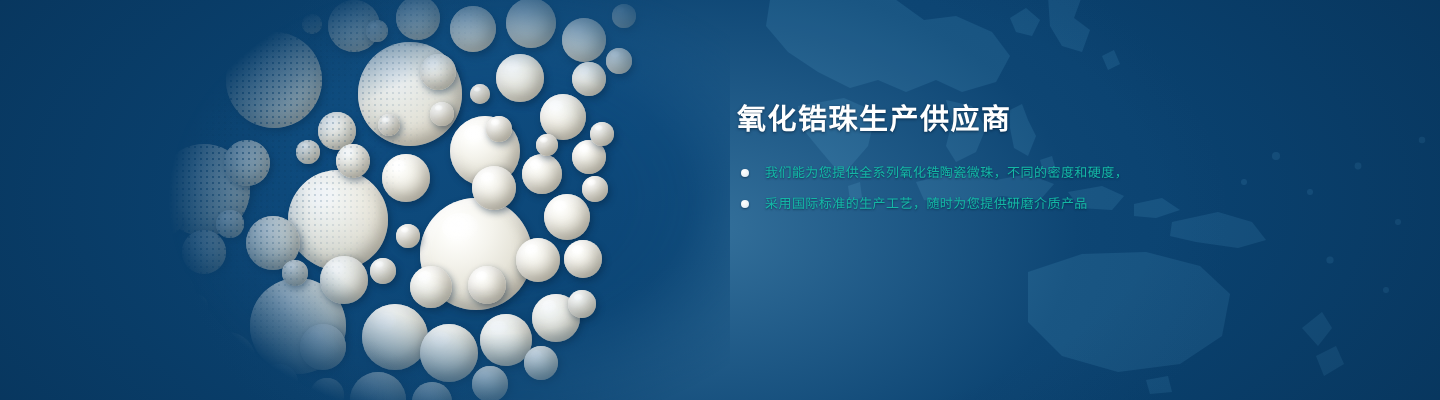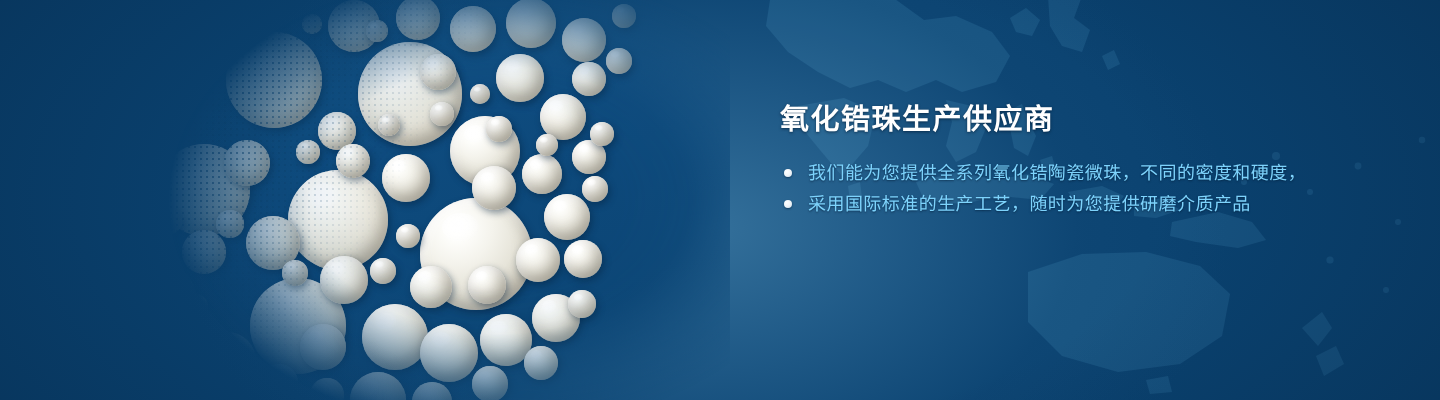--- a/index.html
+++ b/index.html
@@ -116,21 +116,21 @@
     background-image:
       radial-gradient(circle, rgba(10,60,100,0.95) 1.25px, rgba(0,0,0,0) 1.5px);
     background-size: 6px 6px;
     -webkit-mask-image: linear-gradient(118deg, #000 0%, rgba(0,0,0,0.82) 16%, rgba(0,0,0,0.25) 33%, rgba(0,0,0,0) 46%);
     mask-image: linear-gradient(118deg, #000 0%, rgba(0,0,0,0.82) 16%, rgba(0,0,0,0.25) 33%, rgba(0,0,0,0) 46%);
   }
 
   
   .copy {
     position: absolute;
-    left: 780px;
+    left: 737px;
     top: 104px;
     width: 620px;
   }
   .headline {
     margin: 0 0 26px 0;
     font-size: 29px;
     font-weight: 700;
     line-height: 1.1;
     letter-spacing: 1.5px;
     color: #ffffff;
@@ -139,24 +139,24 @@
   }
   .points {
     list-style: none;
     margin: 0;
     padding: 0;
   }
   .point {
     position: relative;
     padding-left: 28px;
     margin-bottom: 9px;
-    font-size: 18px;
+    font-size: 13px;
     line-height: 22px;
     letter-spacing: 0.45px;
-    color: #7dd3fc;
+    color: #14b8a6;
     text-shadow: 0 1px 2px rgba(2,24,48,0.6);
   }
   .point:last-child { margin-bottom: 12px; }
   .dot {
     position: absolute;
     left: 4px;
     top: 7px;
     width: 8px;
     height: 8px;
     border-radius: 50%;

